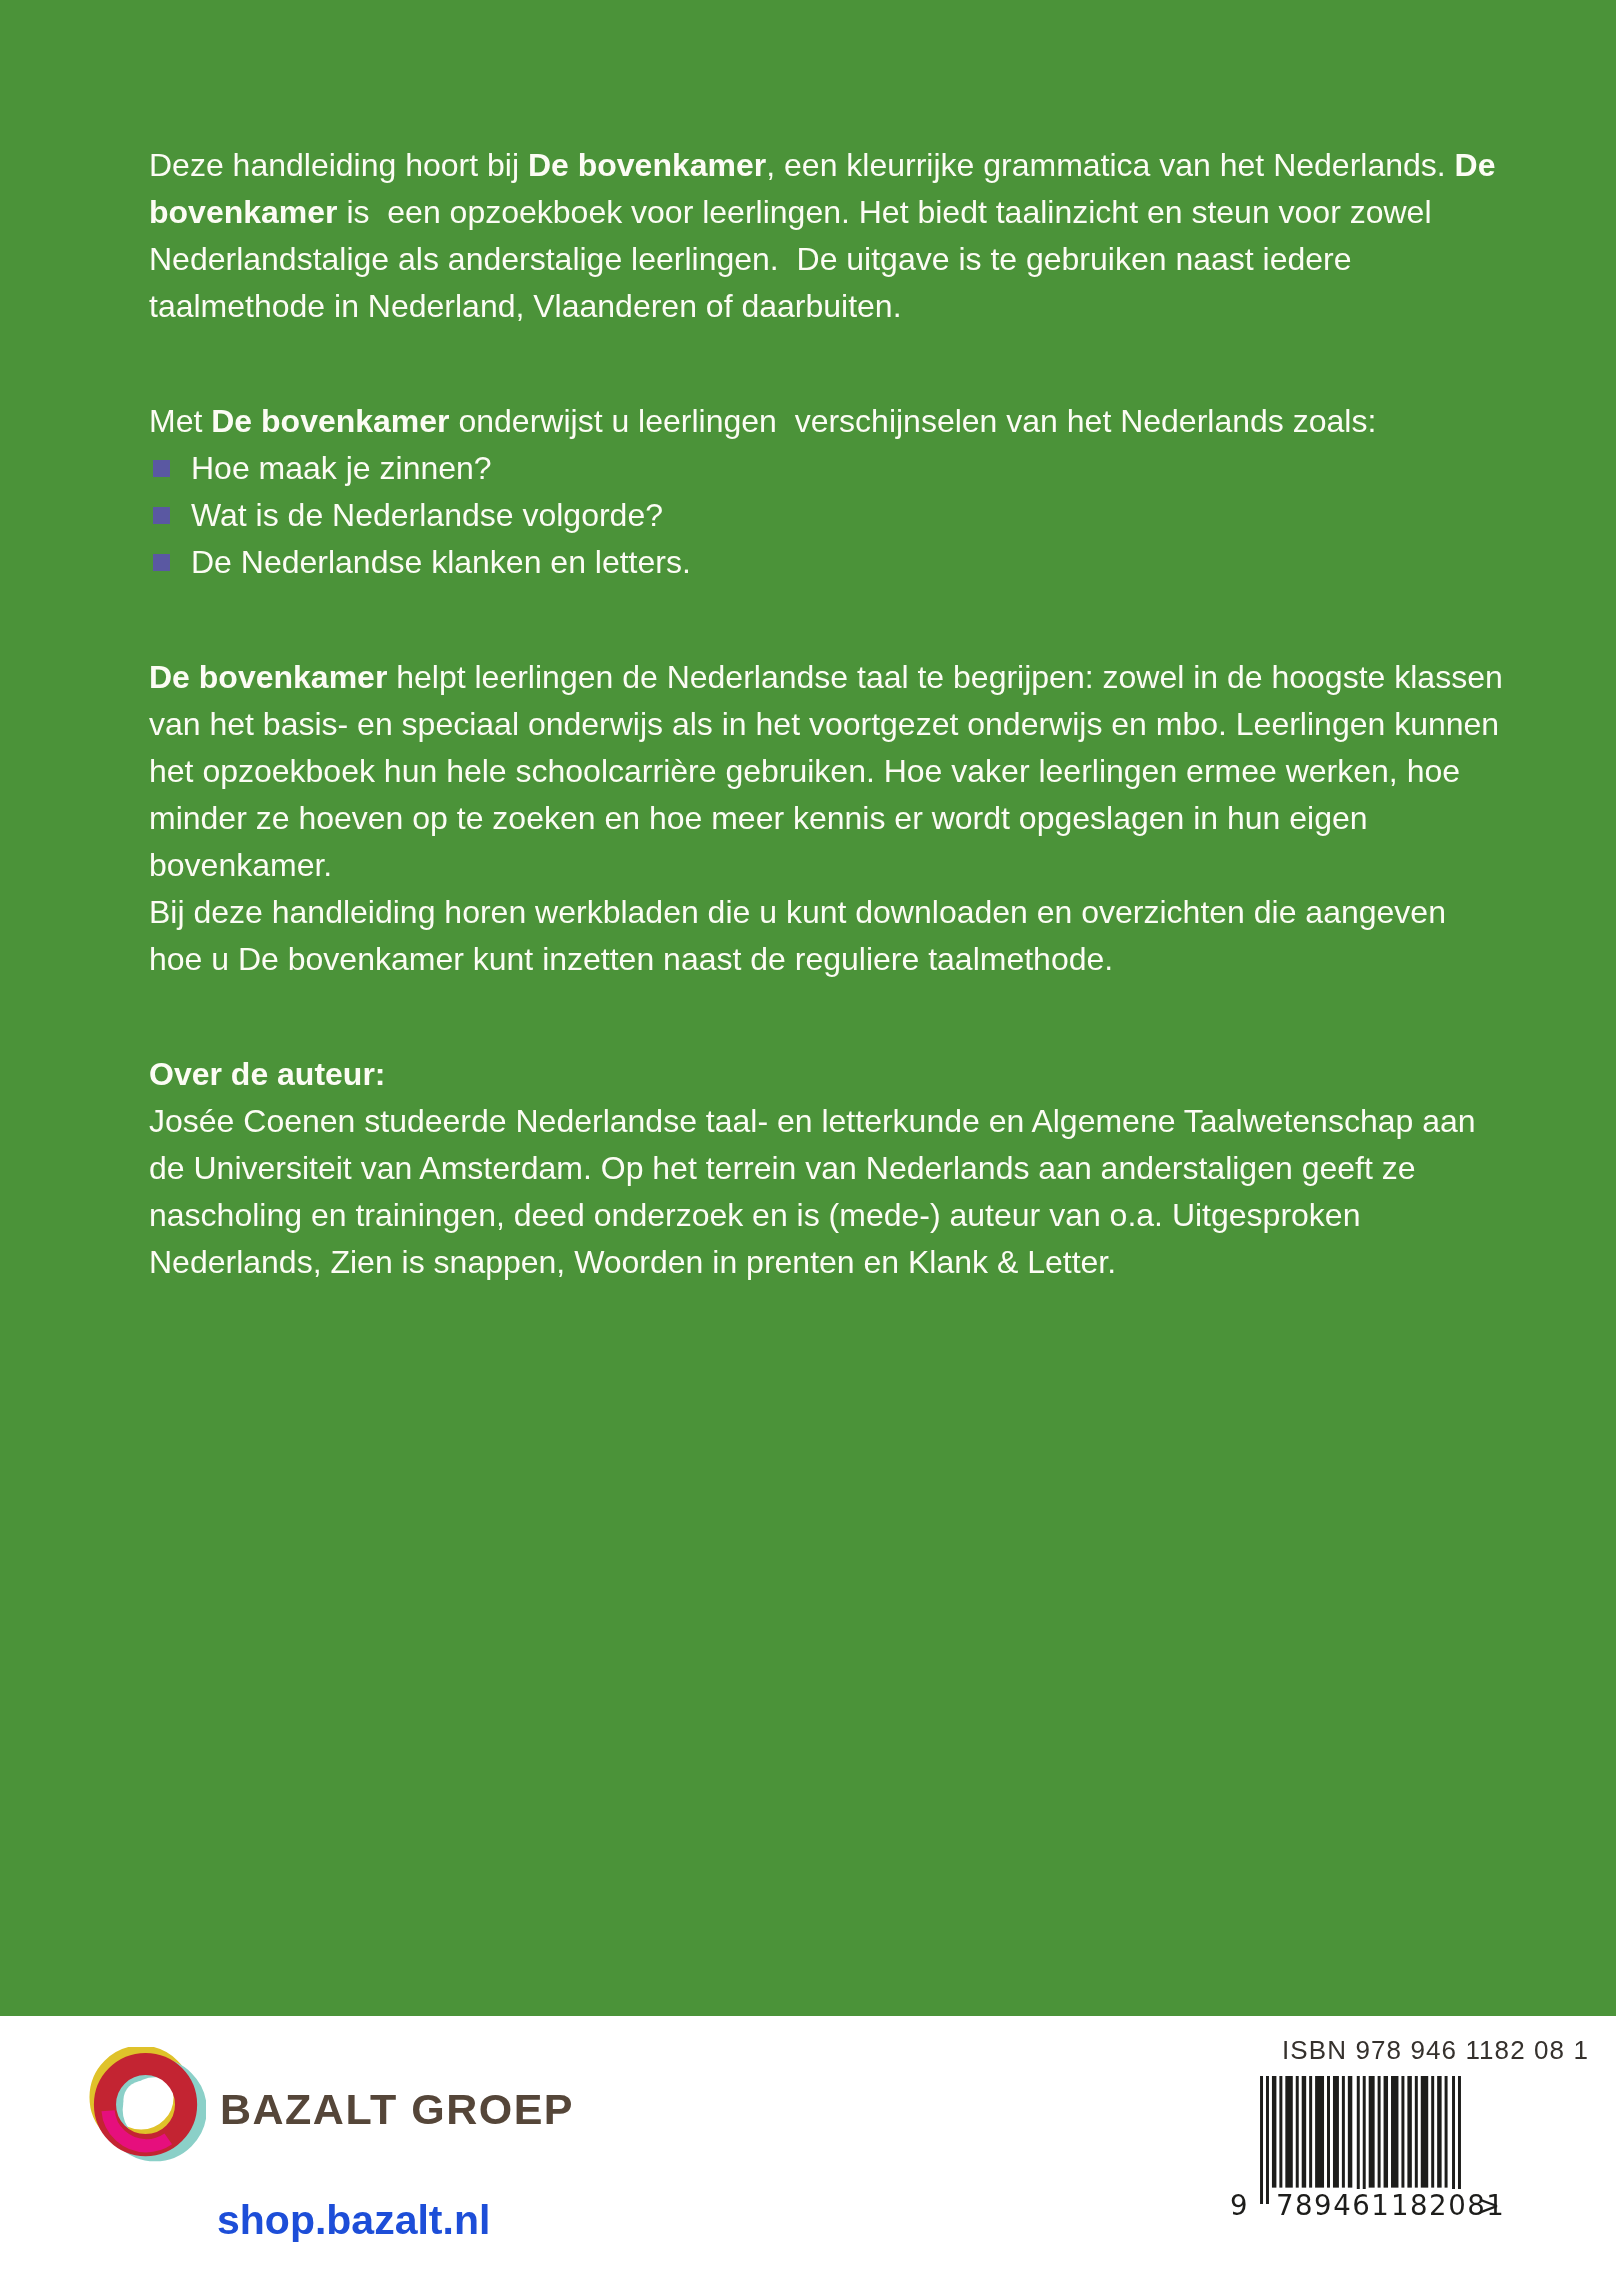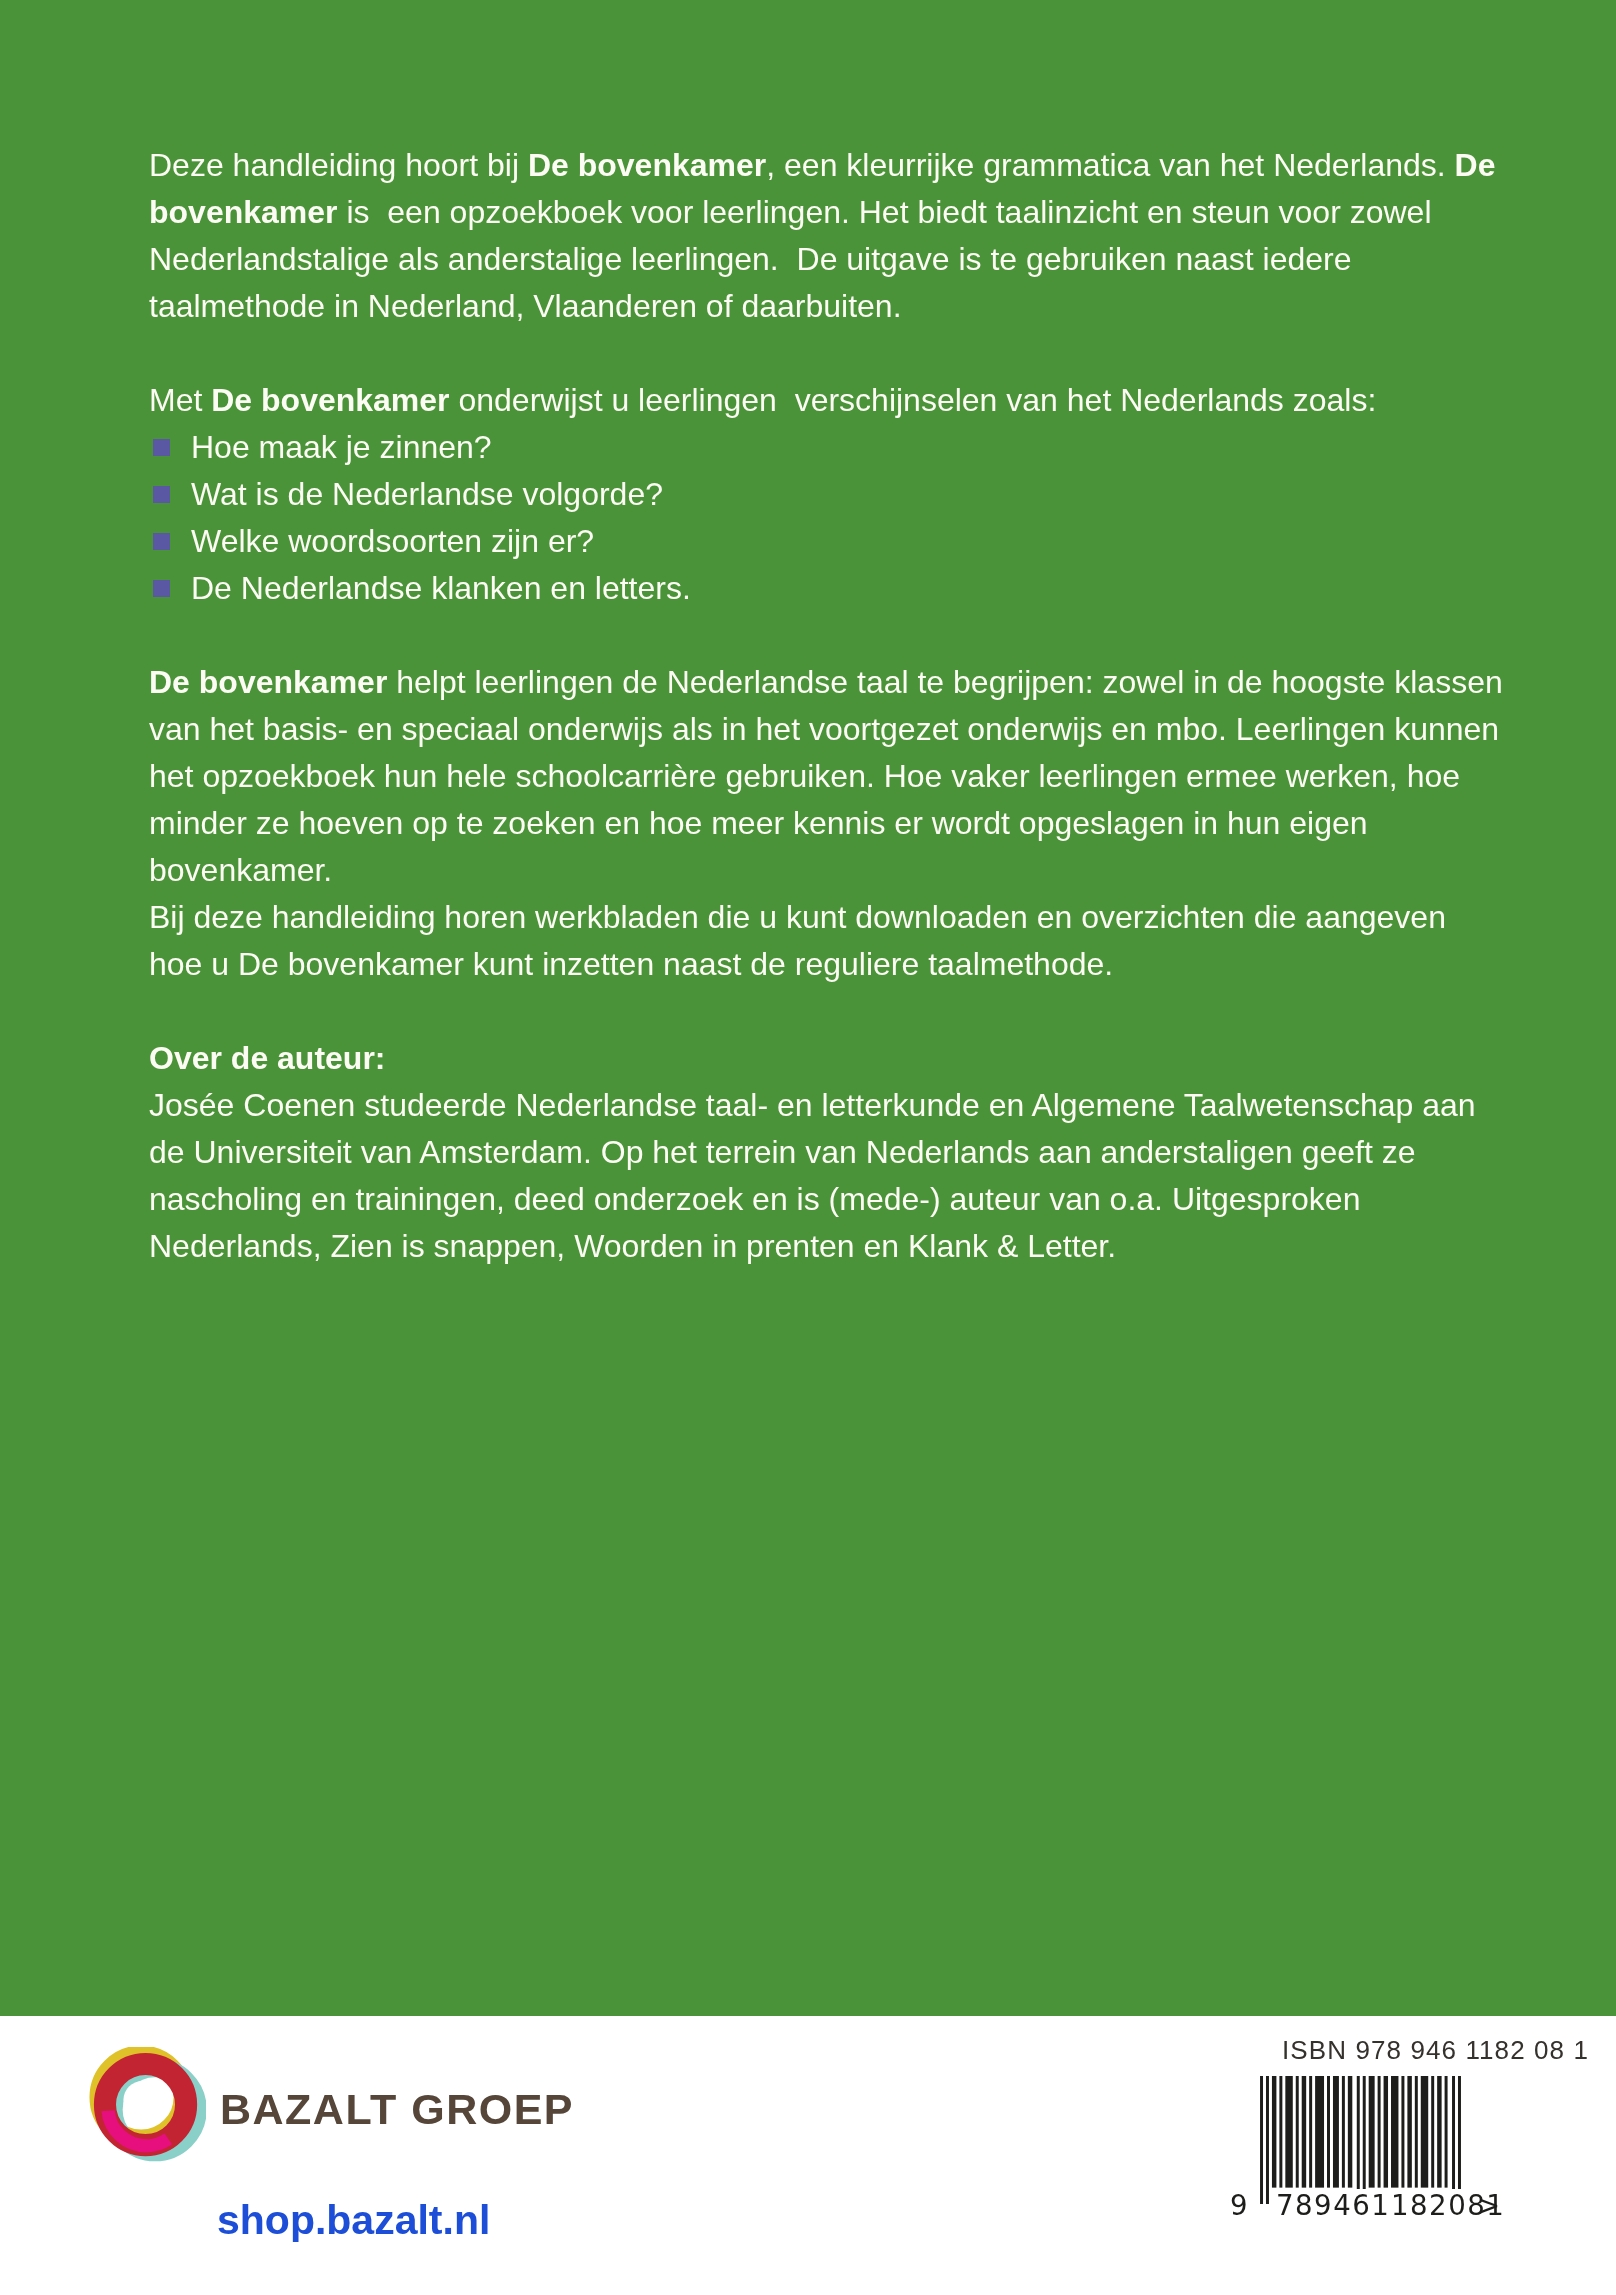--- a/index.html
+++ b/index.html
@@ -2,21 +2,21 @@
 <html style="font-size:12px"><head>
 <meta charset="utf-8">
 <style>
   html,body{margin:0;padding:0;}
   body{font-family:"Liberation Sans", sans-serif;}
   .page{position:relative;width:1617px;height:2295px;background:#ffffff;overflow:hidden;}
   .cover{position:absolute;left:0;top:0;width:1617px;height:2016px;background:#4b9339;}
   .cover-text{position:absolute;left:149px;top:142px;width:1356px;color:#fcfcf4;
               font-size:32px;line-height:47px;}
   .cover-text p{margin:0;white-space:pre-wrap;}
-  .cover-text p.gap{margin-top:47px;}
+  .cover-text p.gap{margin-top:68px;}
   .b{font-weight:bold;}
   .i{}
   .bullet-item{position:relative;padding-left:42px;white-space:pre-wrap;}
   .bullet-sq{position:absolute;left:3.7px;top:15px;width:17px;height:17px;background:#5a58a2;}
   .footer{position:absolute;left:0;top:2016px;width:1617px;height:279px;background:#ffffff;}
   .logo-icon{position:absolute;left:88px;top:30.5px;width:118px;height:118px;}
   .logo-text{position:absolute;left:220px;top:69px;font-size:43px;font-weight:bold;
              color:#554639;letter-spacing:1.5px;white-space:nowrap;text-align:center;}
   .website{position:absolute;left:217px;top:181px;font-size:41px;font-weight:bold;color:#1d4ed8;}
   .isbn{position:absolute;left:1242px;top:18.6px;font-family:Liberation Sans, sans-serif;
@@ -34,21 +34,20 @@
 <body>
 
 <div class="page">
 
   <div class="cover">
     <div class="cover-text">
         <p><span>Deze handleiding hoort bij </span><span class="b">De bovenkamer</span><span>, </span><span class="i">een kleurrijke grammatica van het Nederlands</span><span>. </span><span class="b">De bovenkamer</span><span> is  een opzoekboek voor leerlingen. Het biedt taalinzicht en steun voor zowel Nederlandstalige als anderstalige leerlingen.  De uitgave is te gebruiken naast iedere taalmethode in Nederland, Vlaanderen of daarbuiten.</span></p>
         <p class="gap"><span>Met </span><span class="b">De bovenkamer</span><span> onderwijst u leerlingen  verschijnselen van het Nederlands zoals:</span></p>
         <div class="bullet-item"><span class="bullet-sq"></span><span>Hoe maak je zinnen?</span></div>
         <div class="bullet-item"><span class="bullet-sq"></span><span>Wat is de Nederlandse volgorde?</span></div>
-        <div class="bullet-item"><span class="bullet-sq"></span><span>Welke woordsoorten zijn er?</span></div>
         <div class="bullet-item"><span class="bullet-sq"></span><span>De Nederlandse klanken en letters.</span></div>
         <p class="gap"><span class="b">De bovenkamer</span><span> helpt leerlingen de Nederlandse taal te begrijpen: zowel in de hoogste klassen van het basis- en speciaal onderwijs als in het voortgezet onderwijs en mbo. Leerlingen kunnen het opzoekboek hun hele schoolcarrière gebruiken. Hoe vaker leerlingen ermee werken, hoe minder ze hoeven op te zoeken en hoe meer kennis er wordt opgeslagen in hun eigen bovenkamer.</span></p>
         <p><span>Bij deze handleiding horen werkbladen die u kunt downloaden en overzichten die aangeven hoe u </span><span class="i">De bovenkamer</span><span> kunt inzetten naast de reguliere taalmethode.</span></p>
         <p class="gap"><span class="b">Over de auteur:</span></p>
         <p><span>Josée Coenen studeerde Nederlandse taal- en letterkunde en Algemene Taalwetenschap aan de Universiteit van Amsterdam. Op het terrein van Nederlands aan anderstaligen geeft ze nascholing en trainingen, deed onderzoek en is (mede-) auteur van o.a. </span><span class="i">Uitgesproken Nederlands</span><span>, </span><span class="i">Zien is snappen</span><span>, </span><span class="i">Woorden in prenten</span><span> en </span><span class="i">Klank &amp; Letter</span><span>.</span></p>
       </div>
   </div>
 
   <div class="footer">
 

